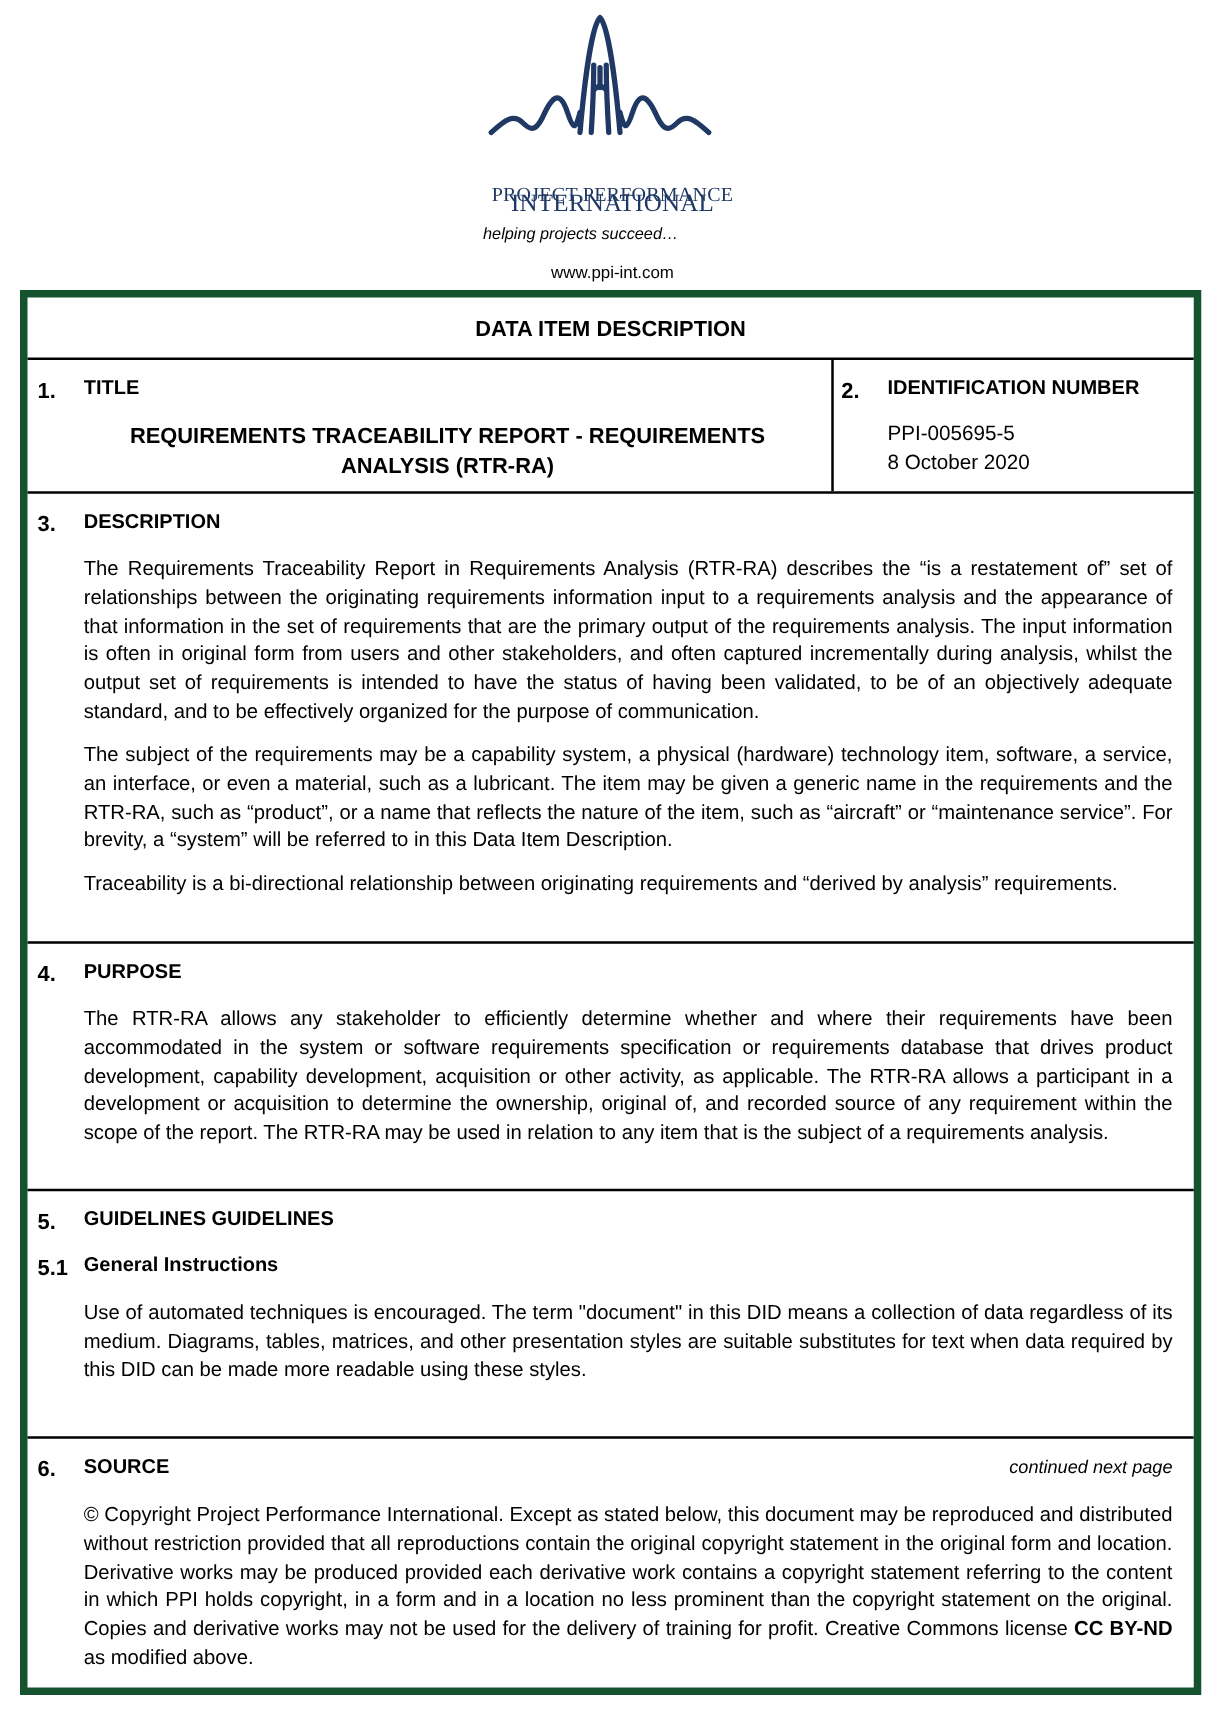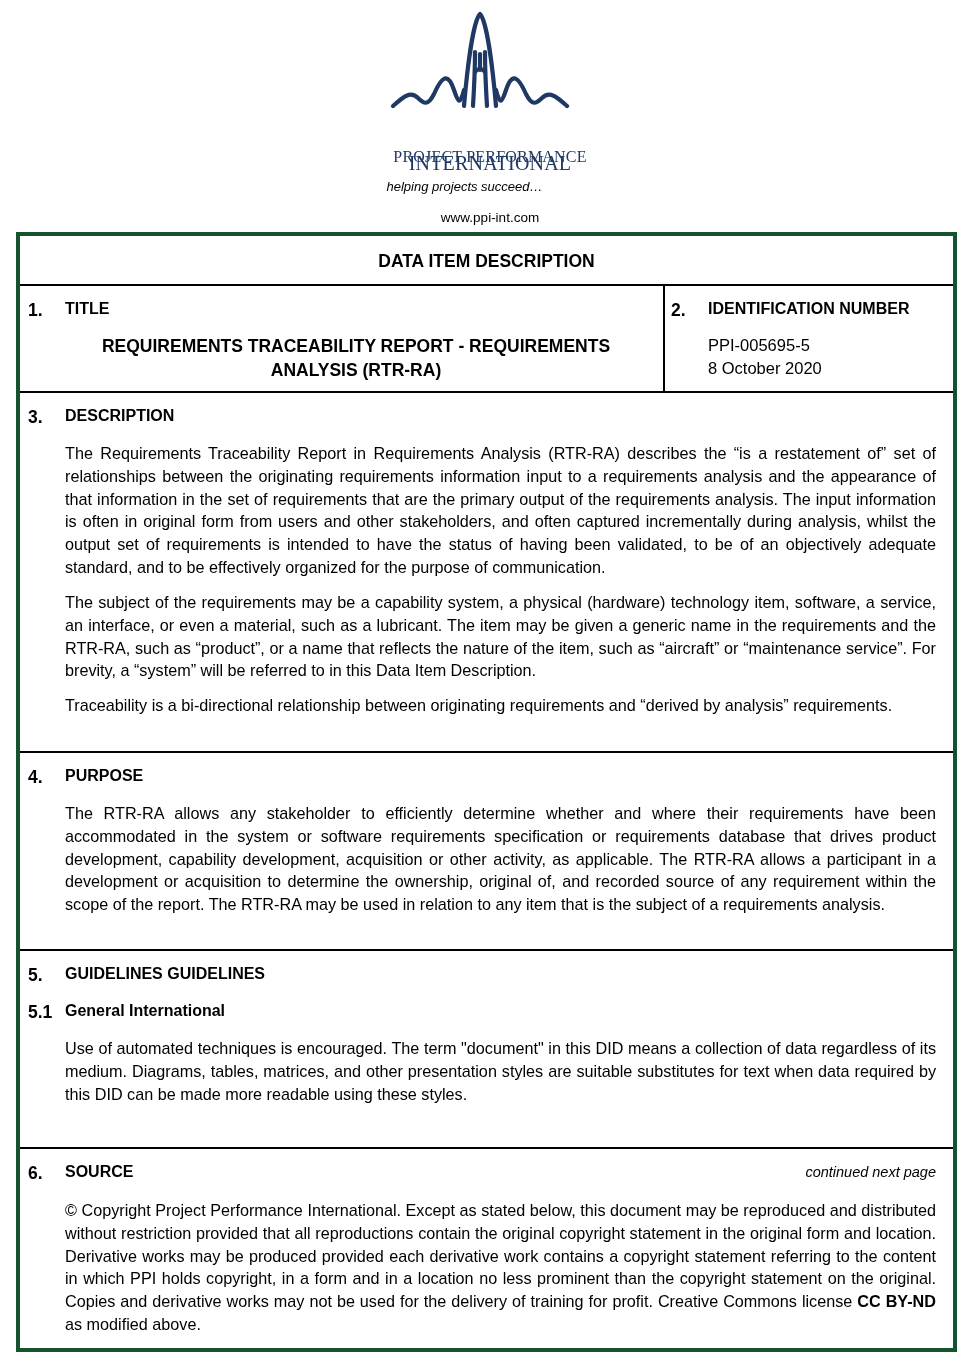--- a/index.html
+++ b/index.html
@@ -13,21 +13,21 @@
       position: absolute; left: 0; width: 980px; text-align: center;
       font-family: "Liberation Serif", serif; color: #1f3864; letter-spacing: 0.2px;
     }
     .brand1 { top: 124px; font-size: 16px; font-variant: small-caps; margin-top: 24px; }
     .brand2 { top: 152px; font-size: 20px; font-variant: small-caps; }
     .tagline { position: absolute; left: 0; width: 929px; top: 179px; font-size: 13px; font-style: italic; text-align: center; }
     .url { position: absolute; left: 0; width: 980px; top: 198px; font-size: 13.5px; text-align: center; margin-top: 12px; }
 
     .box {
       position: absolute; left: 16px; top: 232px; width: 933px; height: 1112px;
-      border: 4px solid #14532d; box-sizing: content-box;
+      border: 6px solid #14532d; box-sizing: content-box;
     }
     .row { position: absolute; left: 0; width: 933px; border-bottom: 2px solid #000; box-sizing: border-box; }
     .row.last { border-bottom: none; }
 
     .did-title { top: 0; height: 50px; font-weight: bold; font-size: 17.5px; text-align: center; line-height: 50px; }
 
     .title-row { top: 50px; height: 107px; }
     .col-left { position: absolute; left: 0; top: 0; width: 643px; height: 105px; border-right: 2px solid #000; }
     .col-right { position: absolute; left: 645px; top: 0; width: 288px; height: 105px; }
 
@@ -106,21 +106,21 @@
   <div class="row sec4">
     <span class="num" style="top:14px">4.</span>
     <span class="head" style="top:14px">PURPOSE</span>
     <div class="para" style="top:49px">The RTR-RA allows any stakeholder to efficiently determine whether and where their requirements have been accommodated in the system or software requirements specification or requirements database that drives product development, capability development, acquisition or other activity, as applicable. The RTR-RA allows a participant in a development or acquisition to determine the ownership, original of, and recorded source of any requirement within the scope of the report. The RTR-RA may be used in relation to any item that is the subject of a requirements analysis.</div>
   </div>
 
   <div class="row sec5">
     <span class="num" style="top:14px">5.</span>
     <span class="head" style="top:14px">GUIDELINES GUIDELINES</span>
     <span class="num" style="top:51px">5.1</span>
-    <span class="head" style="top:51px">General International</span>
+    <span class="head" style="top:51px">General Instructions</span>
     <div class="para" style="top:86px">Use of automated techniques is encouraged.  The term "document" in this DID means a collection of data regardless of its medium. Diagrams, tables, matrices, and other presentation styles are suitable substitutes for text when data required by this DID can be made more readable using these styles.</div>
     <div class="cont" style="top:166px">continued next page</div>
   </div>
 
   <div class="row sec6 last">
     <span class="num" style="top:14px">6.</span>
     <span class="head" style="top:14px">SOURCE</span>
     <div class="para" style="top:50px"><span>© Copyright Project Performance International. Except as stated below, this document may be reproduced and distributed without restriction provided that all reproductions contain the original copyright statement in the original form and location. Derivative works may be produced provided each derivative work contains a copyright statement referring to the content in which PPI holds copyright, in a form and in a location no less prominent than the copyright statement on the original. Copies and derivative works may not be used for the delivery of training for profit.  Creative Commons license </span><b>CC BY-ND</b><span> as modified above.</span></div>
   </div>
 

